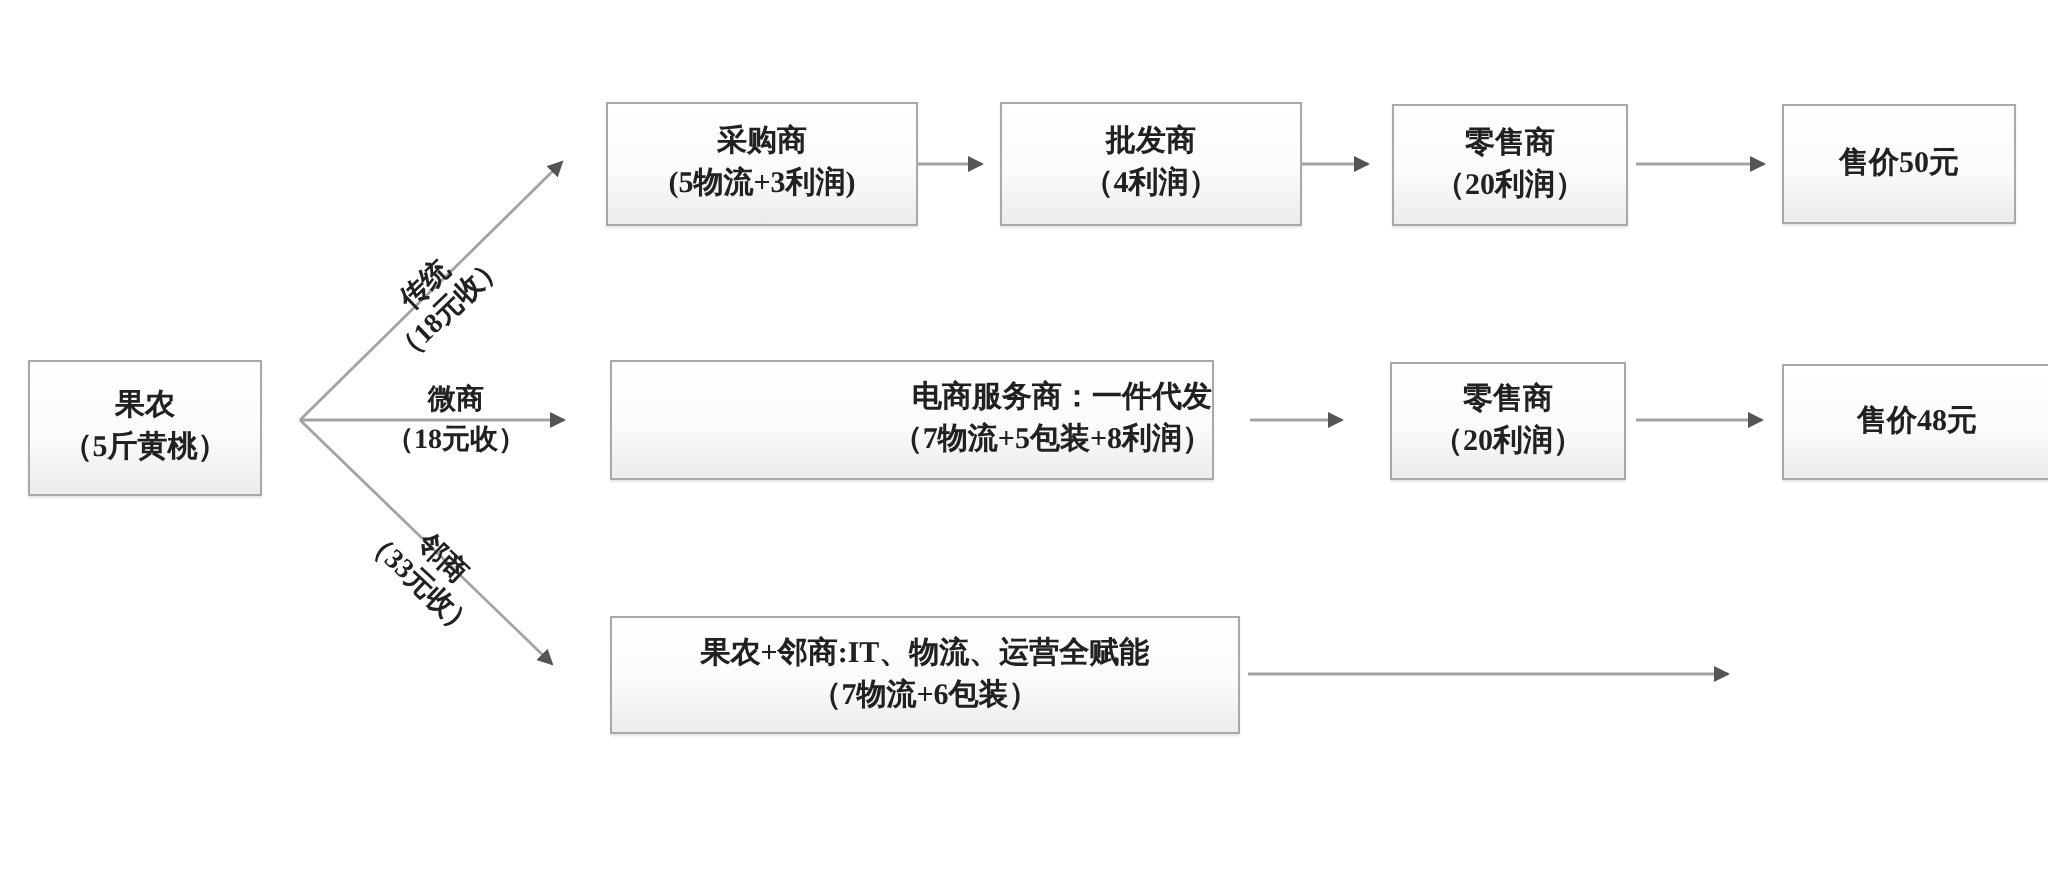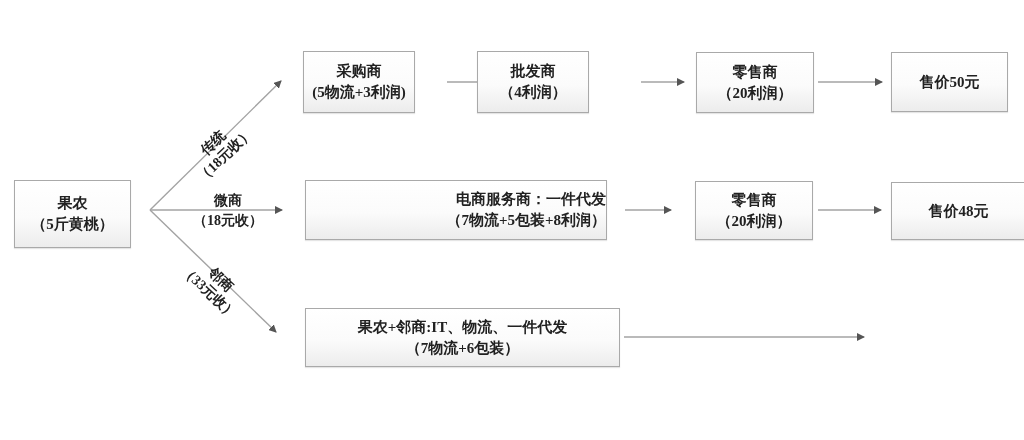--- a/index.html
+++ b/index.html
@@ -84,25 +84,25 @@
   </div>
   <div class="branch-label no-rot" style="left:228px; top:211px;">
     <div>微商</div>
     <div>（18元收）</div>
   </div>
   <div class="branch-label rot-down" style="left:215px; top:286px;">
     <div>邻商</div>
     <div>（33元收）</div>
   </div>
 
-  <div class="node" style="left:303px; top:51px; width:112px; height:62px;">
+  <div class="node" style="left:303px; top:51px; width:156px; height:62px;">
     <div>采购商</div>
     <div>(5物流+3利润)</div>
   </div>
-  <div class="node" style="left:477px; top:51px; width:112px; height:62px;align-items:center;">
+  <div class="node" style="left:500px; top:51px; width:151px; height:62px;align-items:center;">
     <div>批发商</div>
     <div>（4利润）</div>
   </div>
   <div class="node" style="left:696px; top:52px; width:118px; height:61px;">
     <div>零售商</div>
     <div>（20利润）</div>
   </div>
   <div class="node" style="left:891px; top:52px; width:117px; height:60px;">
     <div>售价50元</div>
   </div>
@@ -113,17 +113,17 @@
   </div>
   <div class="node" style="left:695px; top:181px; width:118px; height:59px;">
     <div>零售商</div>
     <div>（20利润）</div>
   </div>
   <div class="node" style="left:891px; top:182px; width:135px; height:58px;">
     <div>售价48元</div>
   </div>
 
   <div class="node" style="left:305px; top:308px; width:315px; height:59px;">
-    <div>果农+邻商:IT、物流、一件代发</div>
+    <div>果农+邻商:IT、物流、运营全赋能</div>
     <div>（7物流+6包装）</div>
   </div>
 
 </div>
 
 </body></html>

